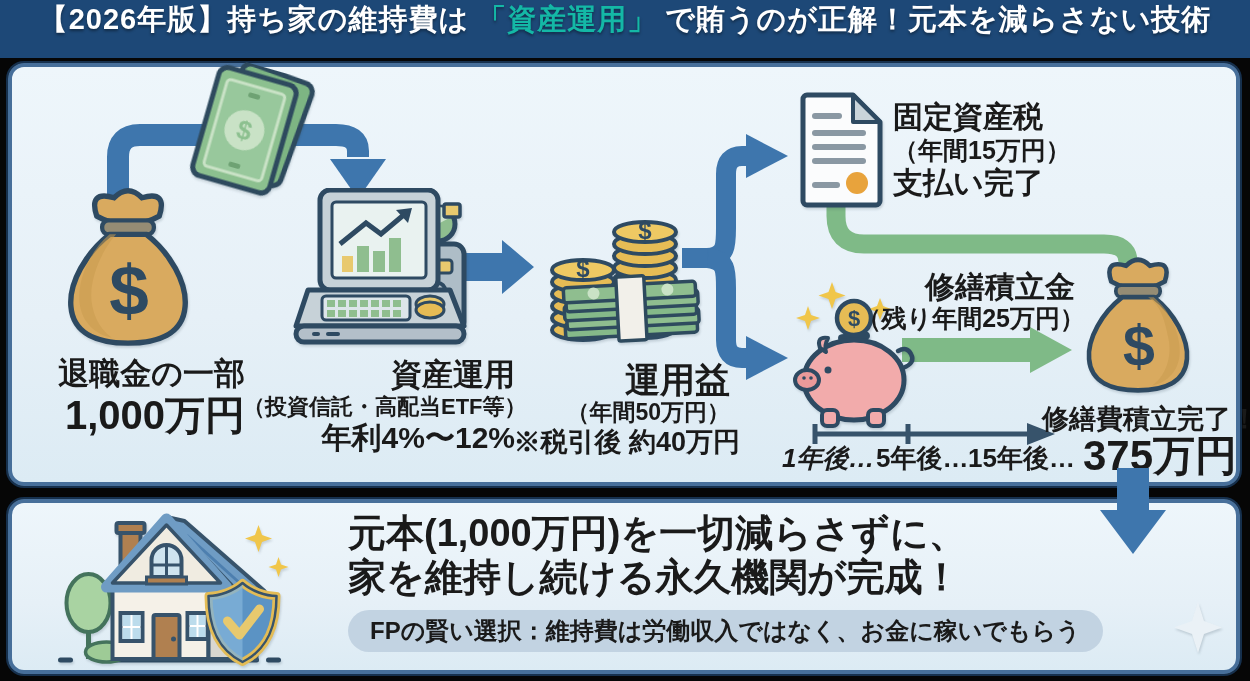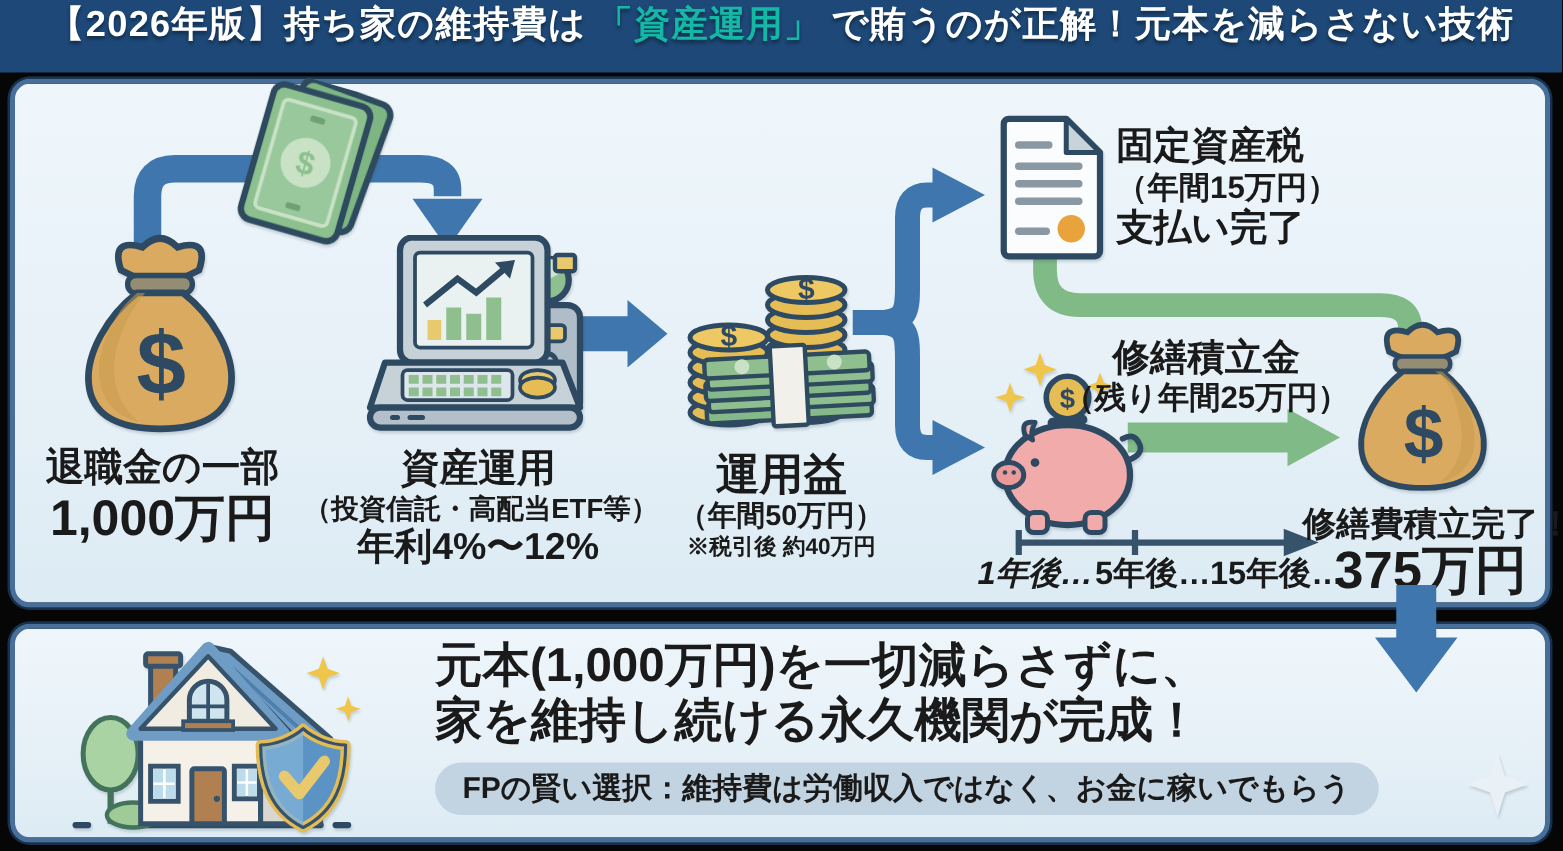--- a/index.html
+++ b/index.html
@@ -6,21 +6,21 @@
   .stage{position:relative;width:1250px;height:681px;background:#060606;overflow:hidden;
          font-family:"Liberation Sans",sans-serif;font-weight:bold;color:#1a1a1a;}
   .header{position:absolute;top:0;left:0;width:1250px;height:58px;background:#1d4877;
           display:flex;align-items:flex-start;justify-content:center;font-size:29px;color:#ffffff;
           letter-spacing:1px;text-shadow:0 2px 3px rgba(0,0,0,.4);white-space:nowrap;}
   .header .hl{color:#14b8a6;margin:0 8px;}
   .panel{position:absolute;background:linear-gradient(180deg,#eef6fb 0%,#e6f0f7 60%,#dcebf4 100%);
          border:4px solid #476f9a;border-radius:16px;box-shadow:0 0 0 2px #16304d;}
   .panel-top{left:8px;top:63px;width:1224px;height:415px;}
   .panel-bottom{left:8px;top:499px;width:1224px;height:167px;}
-  .t{position:absolute;text-align:center;line-height:1.12;white-space:nowrap;z-index:3;}
+  .t{position:absolute;text-align:right;line-height:1.12;white-space:nowrap;z-index:3;}
   .tl{text-align:left;}
   .icon{position:absolute;z-index:2;}
   .icon svg{display:block;filter:drop-shadow(1px 2px 1px rgba(40,60,80,.18));}
   .flow{position:absolute;z-index:1;}
   .pill{position:absolute;left:348px;top:610px;height:42px;line-height:42px;padding:0 22px;
         background:#c2d3e2;border-radius:22px;font-size:24px;white-space:nowrap;z-index:3;}
   .arrow-top{z-index:5;}
 </style>
 </head>
 <body>
@@ -300,21 +300,21 @@
 
   <div class="t" style="left:15px;top:357px;width:230px;font-size:31px;">退職金の一部</div>
   <div class="t" style="left:15px;top:393px;width:230px;font-size:40px;">1,000万円</div>
 
   <div class="t" style="left:250px;top:358px;width:265px;font-size:31px;">資産運用</div>
   <div class="t" style="left:243px;top:395px;width:280px;font-size:22px;">（投資信託・高配当ETF等）</div>
   <div class="t" style="left:250px;top:421px;width:265px;font-size:30px;">年利4%〜12%</div>
 
   <div class="t" style="left:520px;top:360px;width:210px;font-size:35px;">運用益</div>
   <div class="t" style="left:520px;top:400px;width:210px;font-size:23px;">（年間50万円）</div>
-  <div class="t" style="left:510px;top:427px;width:230px;font-size:18px;">※税引後 約40万円</div>
+  <div class="t" style="left:510px;top:427px;width:230px;font-size:27px;">※税引後 約40万円</div>
 
   <div class="t tl" style="left:893px;top:100px;font-size:30px;">固定資産税</div>
   <div class="t tl" style="left:893px;top:136px;font-size:25px;">（年間15万円）</div>
   <div class="t tl" style="left:893px;top:166px;font-size:30px;">支払い完了</div>
 
   <div class="t" style="left:855px;top:270px;width:220px;font-size:30px;">修繕積立金</div>
   <div class="t" style="left:845px;top:304px;width:240px;font-size:25px;">（残り年間25万円）</div>
 
   <div class="t" style="left:1042px;top:404px;width:200px;font-size:27px;">修繕費積立完了！</div>
   <div class="t" style="left:1052px;top:432px;width:185px;font-size:42px;">375万円</div>

